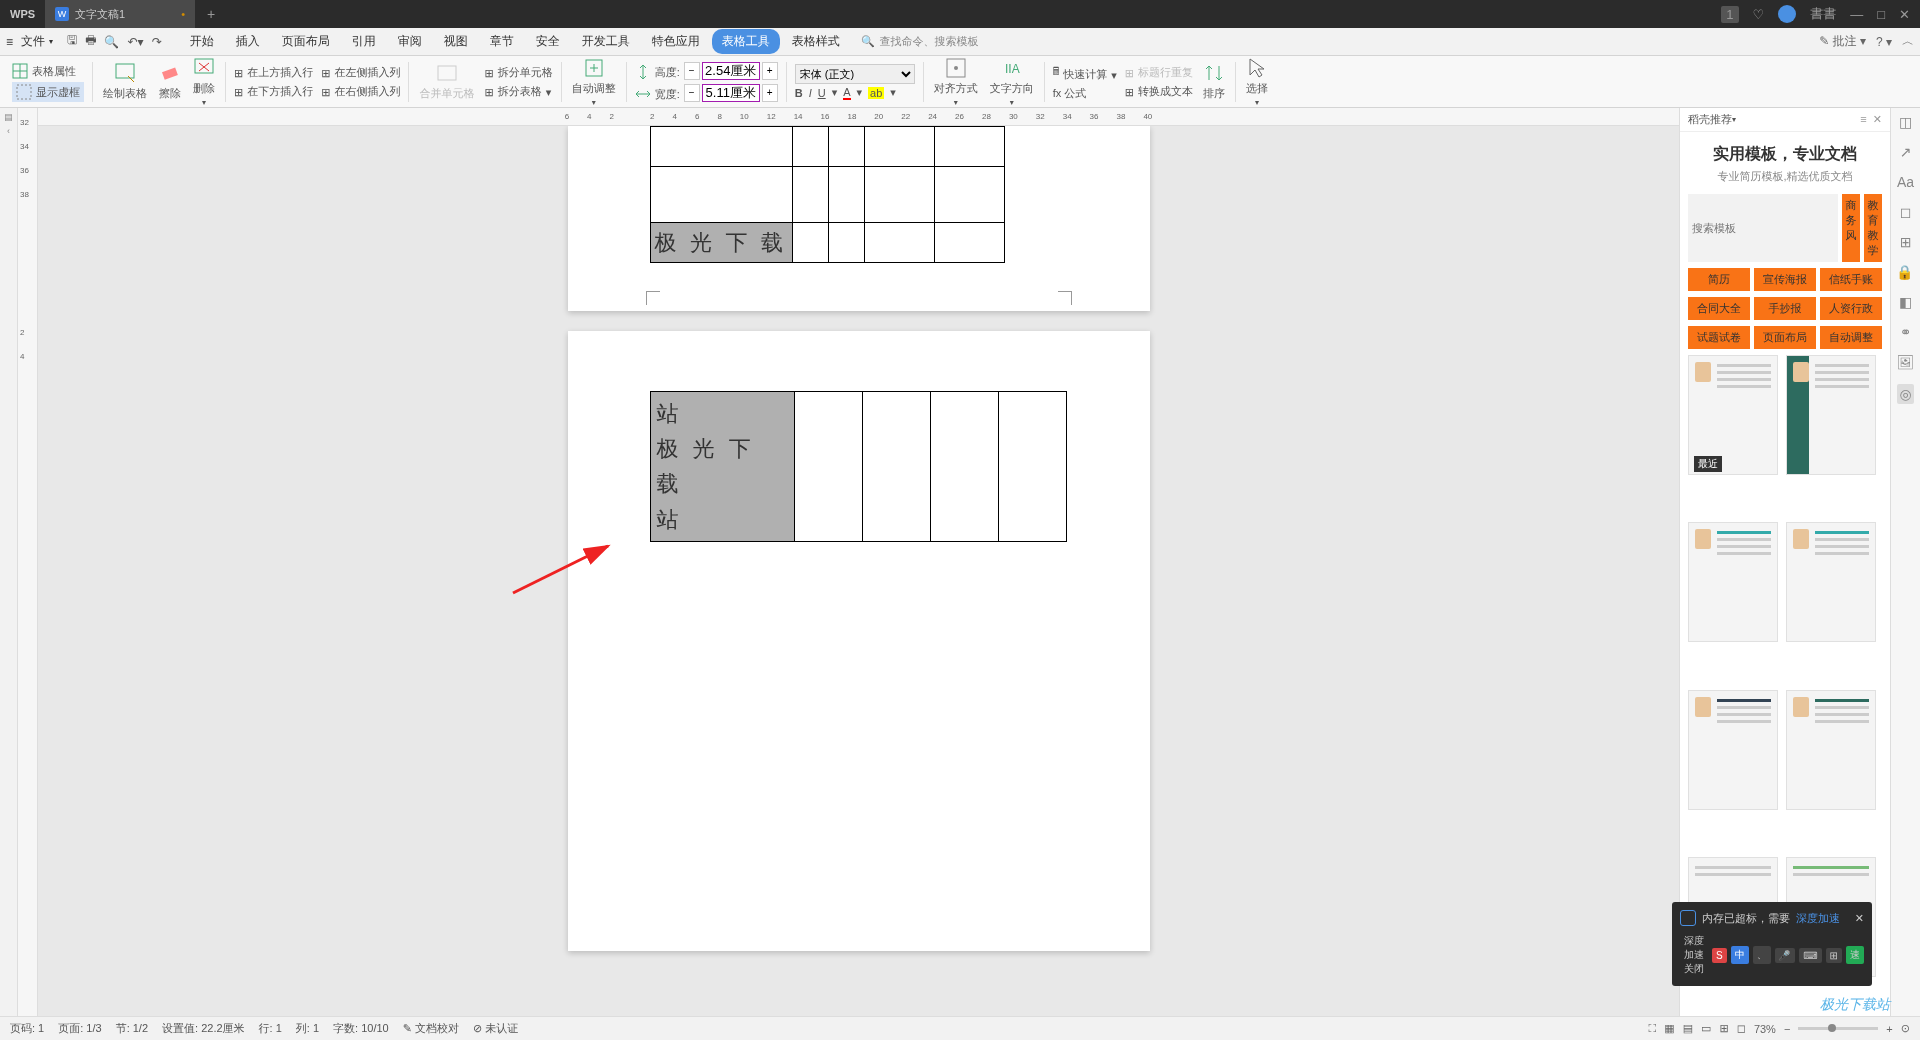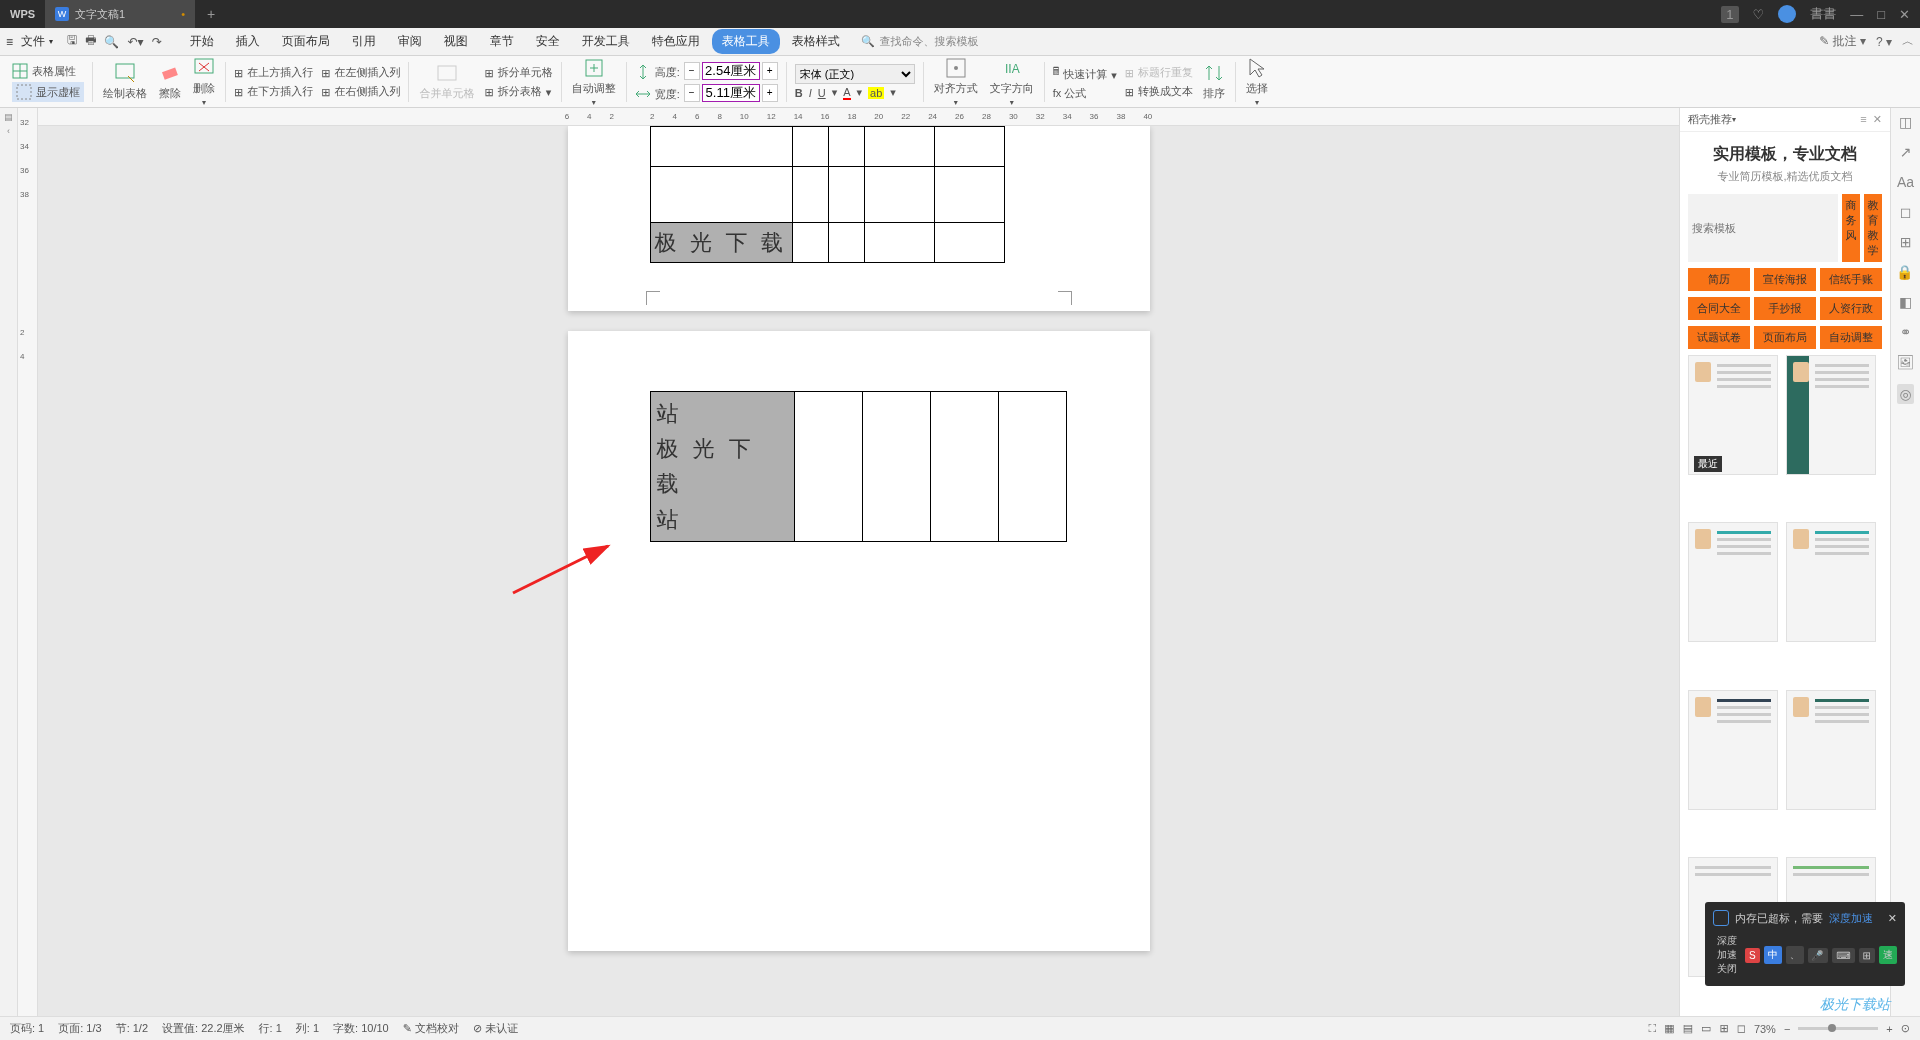--- a/index.html
+++ b/index.html
@@ -103,21 +103,21 @@
 .iconstrip .active { background: #ddd; padding: 2px; border-radius: 2px; }
 
 
 .statusbar { position: absolute; bottom: 0; left: 0; right: 0; height: 24px; background: #f2f2f2; border-top: 1px solid #ddd; display: flex; align-items: center; padding: 0 10px; font-size: 11px; color: #555; gap: 14px; }
 .statusbar .right { margin-left: auto; display: flex; align-items: center; gap: 8px; }
 .statusbar .right span { cursor: pointer; color: #666; }
 .zoomslider { width: 80px; height: 3px; background: #ccc; position: relative; }
 .zoomslider::after { content: ""; position: absolute; left: 30px; top: -3px; width: 8px; height: 8px; background: #888; border-radius: 50%; }
 
 
-.notif { position: absolute; right: 15px; bottom: 54px; width: 200px; background: #2b2b2b; color: #ccc; font-size: 11px; padding: 8px; border-radius: 3px; }
+.notif { position: absolute; right: 48px; bottom: 54px; width: 200px; background: #2b2b2b; color: #ccc; font-size: 11px; padding: 8px; border-radius: 3px; }
 .notif .row1 { display: flex; align-items: center; gap: 6px; }
 .notif .shield { width: 16px; height: 16px; border: 1px solid #4a90e2; border-radius: 3px; }
 .notif .accel { color: #4a90e2; }
 .notif .close { margin-left: auto; cursor: pointer; }
 .notif .ime { margin-top: 6px; display: flex; gap: 4px; align-items: center; }
 .notif .ime span { padding: 2px 4px; background: #444; border-radius: 2px; font-size: 10px; }
 .notif .ime .s { background: #d44; color: #fff; }
 .notif .ime .cn { background: #3a7de0; color: #fff; }
 
 .watermark { position: absolute; right: 30px; bottom: 26px; font-size: 14px; color: #5bb5e8; font-style: italic; }

